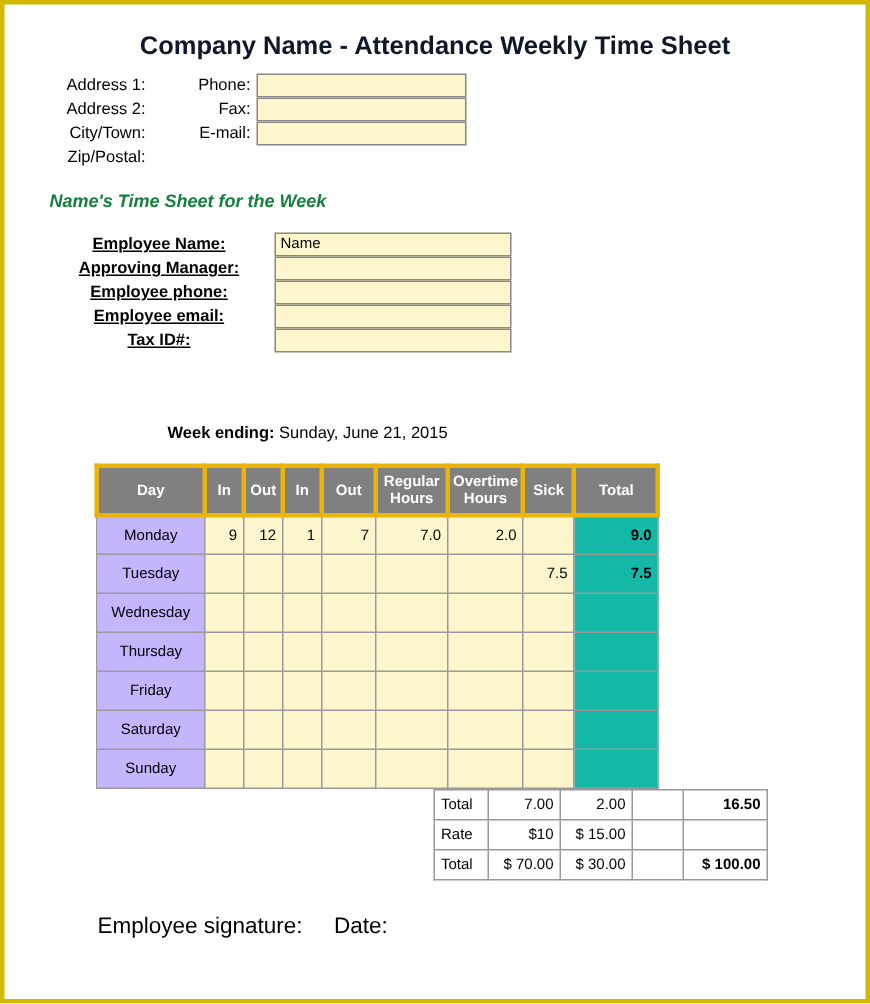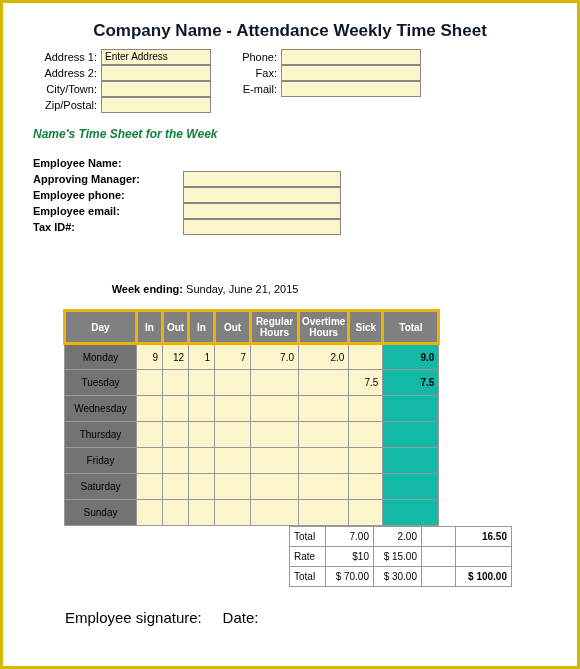--- a/index.html
+++ b/index.html
@@ -11,28 +11,28 @@
 .labels-col-l { width: 68px; text-align: right; }
 .labels-col-l div { height: 16px; line-height: 16px; padding-right: 4px; }
 .fields-col-l { width: 110px; }
 .labels-col-r { width: 50px; text-align: right; }
 .labels-col-r div { height: 16px; line-height: 16px; padding-right: 4px; }
 .fields-col-r { width: 140px; }
 .field { background: #fdf6cc; border: 1px solid #888; height: 16px; line-height: 14px; padding: 0 3px; font-size: 10px; }
 .subhead { color: #15803d; font-weight: bold; font-style: italic; margin-bottom: 14px; font-size: 12px; }
 .emp-block { margin-bottom: 14px; }
 .emp-row { display: flex; height: 16px; }
-.emp-label { width: 150px; text-align: left; font-weight: bold; padding-right: 4px; line-height: 16px; }
+.emp-label { width: 150px; text-align: center; font-weight: bold; padding-right: 4px; line-height: 16px; text-decoration: underline; }
 .emp-field { width: 158px; }
 .week-ending { margin-bottom: 14px; padding-left: 58px; }
 .week-ending .lbl { font-weight: bold; display: inline-block; width: 92px; text-align: right; margin-top: 34px; }
 .timesheet { border-collapse: collapse; margin-left: 30px; }
 .timesheet th { background: #808080; color: #fff; font-size: 10px; font-weight: bold; border: 3px solid #eab308; padding: 4px 2px; text-align: center; height: 32px; vertical-align: middle; }
 .timesheet td { border: 1px solid #999; height: 26px; font-size: 10px; text-align: right; padding: 0 4px; }
-.day-cell { background: #737373; text-align: center !important; font-weight: normal; width: 72px; margin-left: 15px; }
+.day-cell { background: #c4b5fd; text-align: center !important; font-weight: normal; width: 72px; margin-left: 15px; }
 .data-cell { background: #fdf6cc; }
 .total-col { background: #14b8a6; font-weight: bold; width: 56px; }
 .sick-col { background: #fdf6cc; width: 34px; }
 .io { width: 26px; }
 .io-wide { width: 36px; }
 .rh, .oh { width: 48px; }
 .summary { border-collapse: collapse; margin-left: 30px; }
 .summary td { border: 1px solid #999; height: 20px; font-size: 10px; padding: 0 4px; }
 .sum-label { width: 36px; text-align: left; }
 .sum-cell { text-align: right; width: 48px; }
@@ -49,46 +49,41 @@
   <div class="title">Company Name - Attendance Weekly Time Sheet</div>
 
   <div class="info-row">
     <div class="info-col">
       <div class="labels-col-l">
         <div>Address 1:</div>
         <div>Address 2:</div>
         <div>City/Town:</div>
         <div>Zip/Postal:</div>
       </div>
-      <div class="fields-col-l">
-        <div class="field">Enter Address</div>
-        <div class="field"></div>
-        <div class="field"></div>
-        <div class="field"></div>
-      </div>
     </div>
     <div class="info-col" style="margin-left:20px;">
       <div class="labels-col-r">
         <div>Phone:</div>
         <div>Fax:</div>
         <div>E-mail:</div>
       </div>
       <div class="fields-col-r">
         <div class="field"></div>
         <div class="field"></div>
         <div class="field"></div>
       </div>
     </div>
   </div>
 
   <div class="subhead">Name's Time Sheet for the Week</div>
 
   <div class="emp-block">
     <div class="emp-row">
         <div class="emp-label">Employee Name:</div>
+        <div class="emp-field field">Name</div>
       </div>
     <div class="emp-row">
         <div class="emp-label">Approving Manager:</div>
         <div class="emp-field field"></div>
       </div>
     <div class="emp-row">
         <div class="emp-label">Employee phone:</div>
         <div class="emp-field field"></div>
       </div>
     <div class="emp-row">

